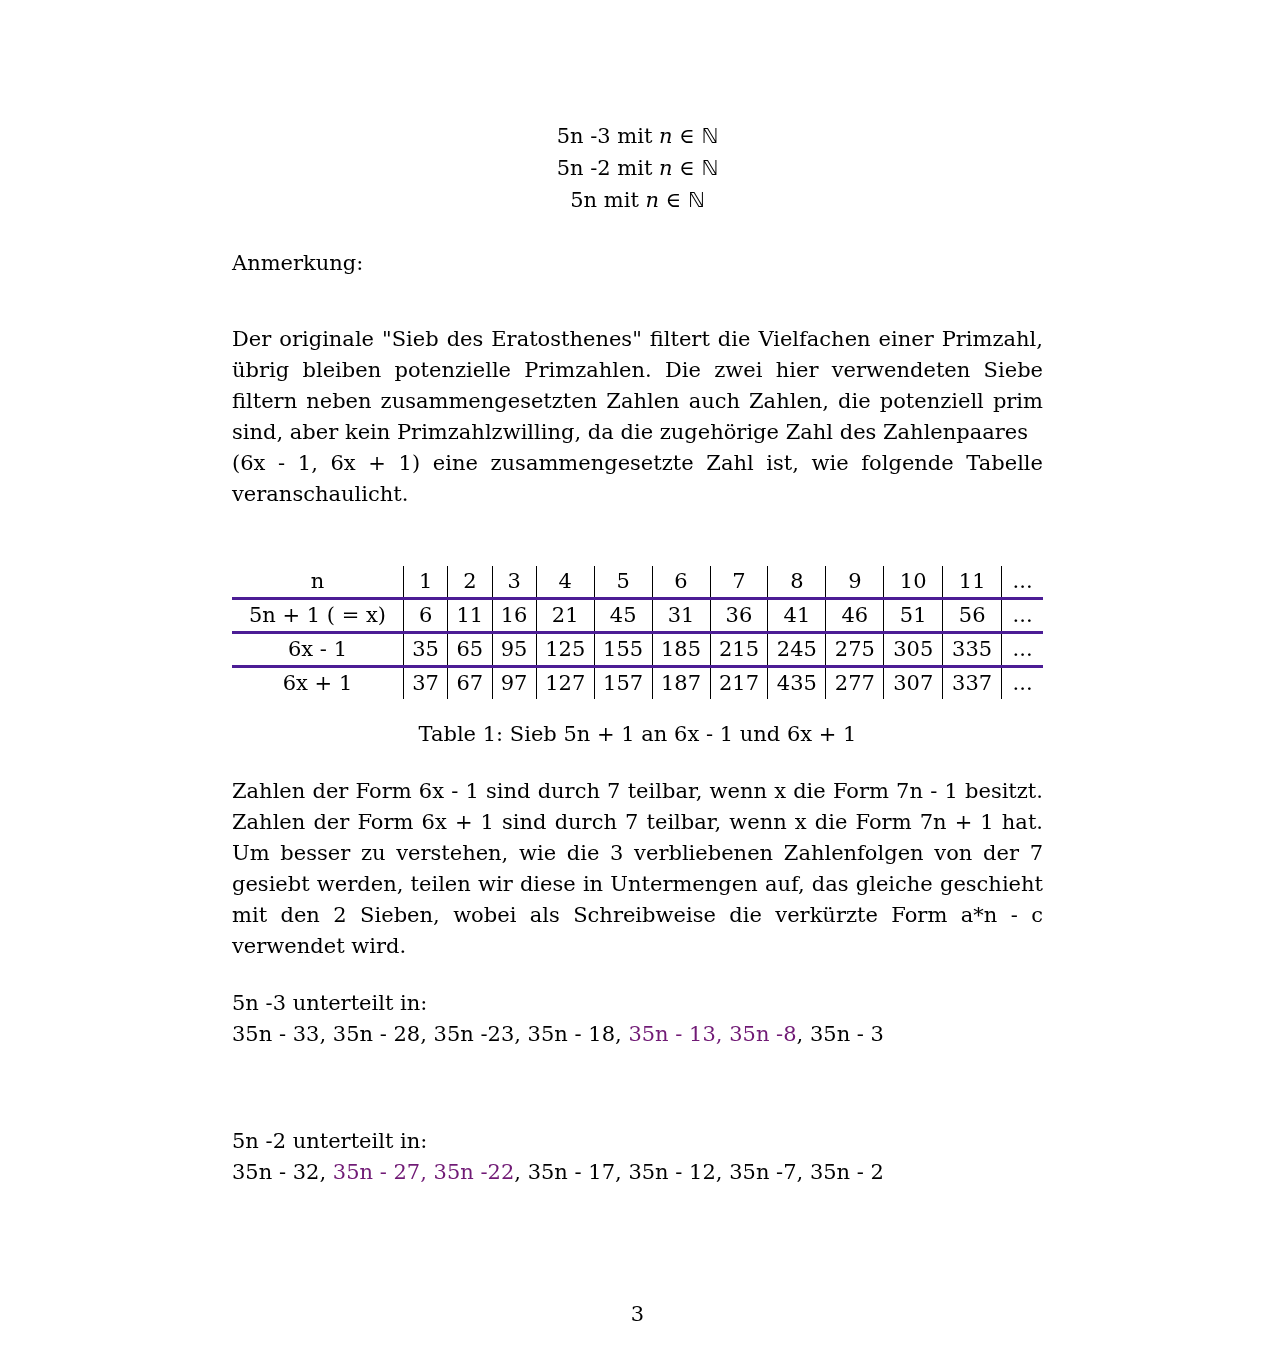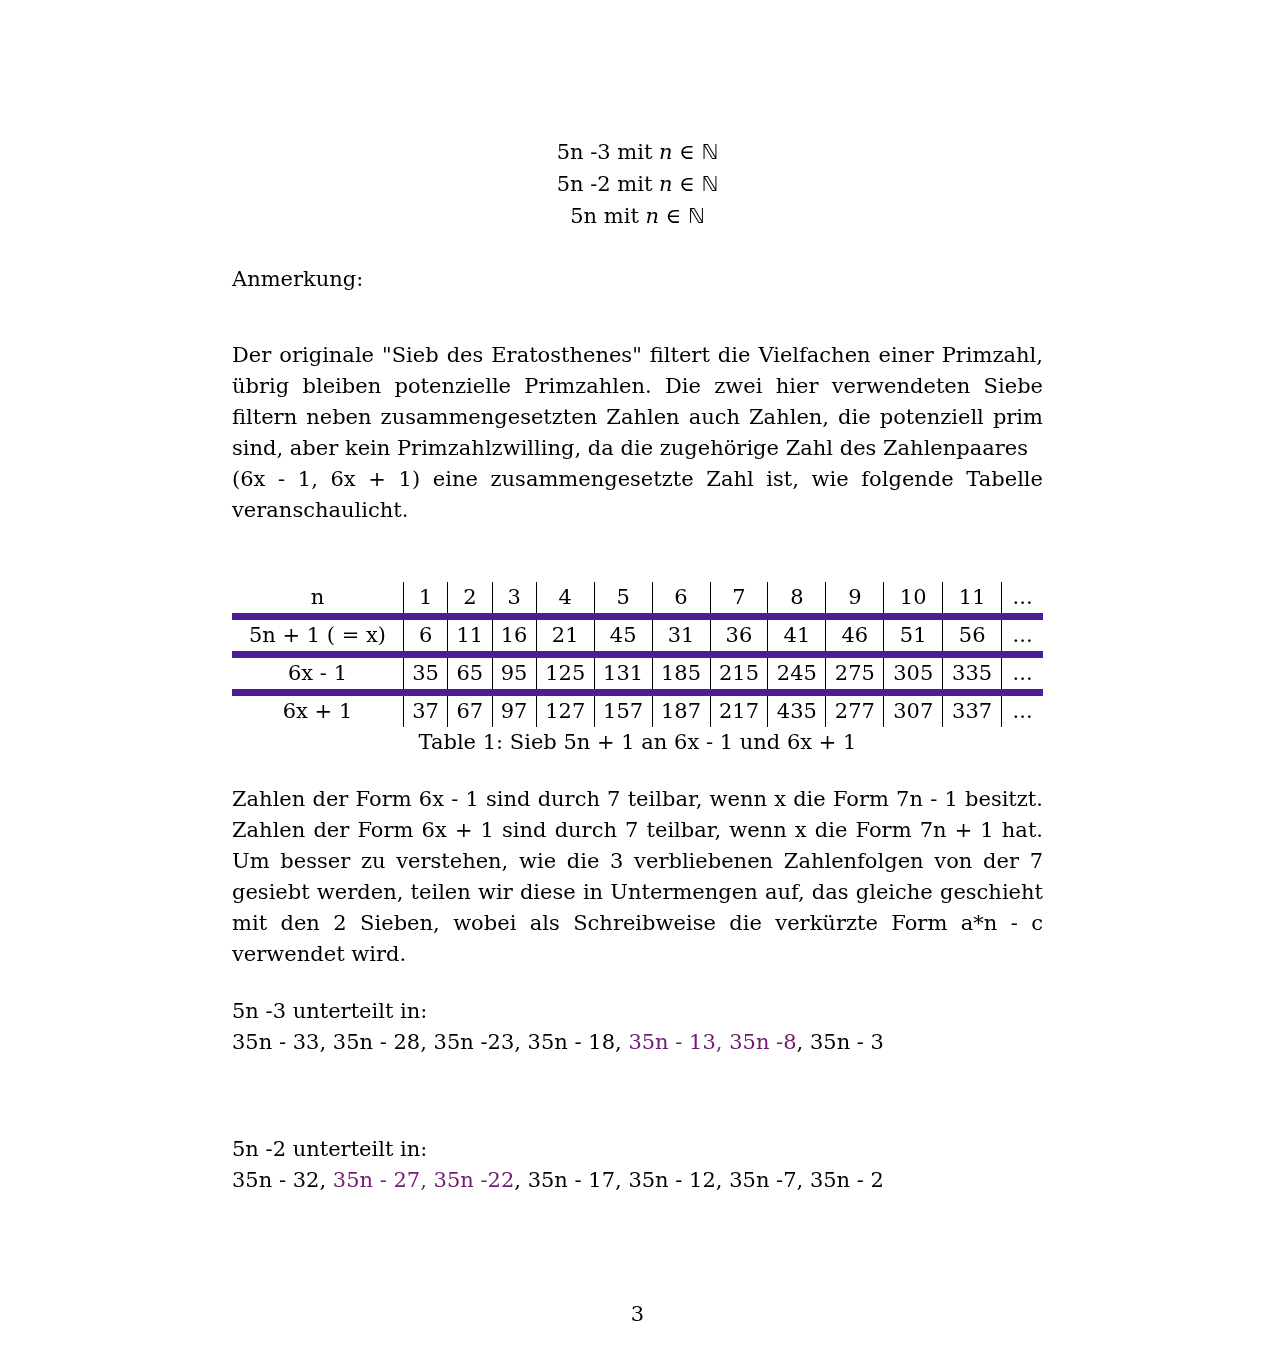--- a/index.html
+++ b/index.html
@@ -6,49 +6,49 @@
   .page {
     position:relative;
     width:1275px; height:1366px;
     background:#ffffff;
     color:#000000;
     font-family:"DejaVu Serif","Liberation Serif",serif;
     font-size:21px;
     overflow:hidden;
     box-sizing:border-box;
   }
-  .content { padding:16px 232px; box-sizing:content-box; width:811px; }
+  .content { padding:0 232px; box-sizing:content-box; width:811px; }
 
   .formulas { padding-top:120px; text-align:center; line-height:32px; }
   .formula-line .mvar { font-style:italic; }
   .formula-line .bb { font-family:"DejaVu Sans","DejaVu Serif",serif; }
 
   .note-label { margin-top:32px; line-height:31px; }
 
   .para { margin-top:45px; text-align:justify; line-height:31px; }
   .para2 { margin-top:26px; text-align:justify; line-height:31px; }
 
   .table-wrap { margin-top:56px; display:flex; justify-content:center; }
   table.sieve {
     border-collapse:collapse;
     font-size:21px;
     line-height:29px;
     text-align:center;
   }
   table.sieve td { padding:1px 6px; text-align:center; white-space:nowrap; }
   table.sieve td + td { border-left:1px solid #000; }
-  table.sieve tr + tr td { border-top:7px solid #4c1d95; }
+  table.sieve tr + tr td { border-top:3px solid #4c1d95; }
   table.sieve td:first-child { width:182px; }
   table.sieve td:nth-child(2), table.sieve td:nth-child(3),
   table.sieve td:nth-child(4) { width:36px; }
   table.sieve td:nth-child(n+5) { width:50px; }
   table.sieve td:nth-child(11), table.sieve td:nth-child(12) { width:52px; }
   table.sieve td:nth-child(13) { width:38px; }
 
-  .caption { text-align:center; line-height:31px; }
+  .caption { margin-top:20px; text-align:center; line-height:31px; }
 
   .section-heading { margin-top:62px; font-size:26px; font-weight:bold; line-height:32px; }
   .section-heading .sec-num { display:inline-block; min-width:76px; }
 
   .subdiv { margin-top:26px; line-height:31px; }
   .subdiv.second { margin-top:76px; }
   .subdiv .red { color:#701a75; }
 
   .page-number { position:absolute; bottom:36px; left:0; right:0; text-align:center; line-height:31px; }
 </style>
@@ -119,21 +119,21 @@
               <td>51</td>
               <td>56</td>
               <td>...</td>
             </tr>
             <tr>
               <td>6x - 1</td>
               <td>35</td>
               <td>65</td>
               <td>95</td>
               <td>125</td>
-              <td>131</td>
+              <td>155</td>
               <td>185</td>
               <td>215</td>
               <td>245</td>
               <td>275</td>
               <td>305</td>
               <td>335</td>
               <td>...</td>
             </tr>
             <tr>
               <td>6x + 1</td>

